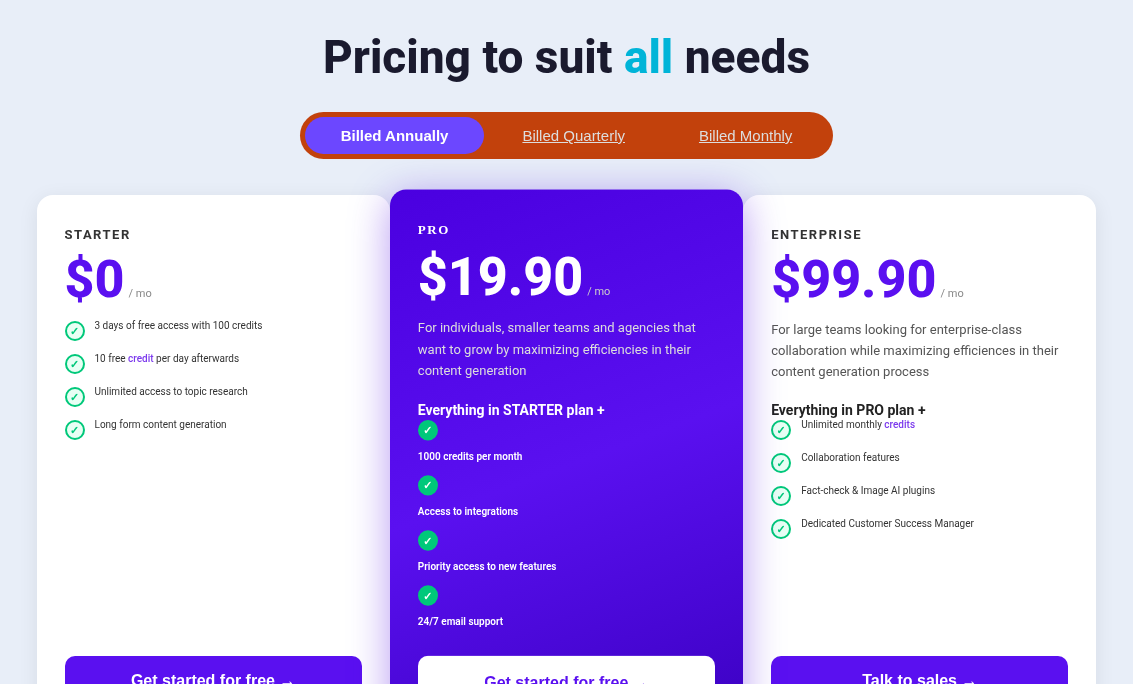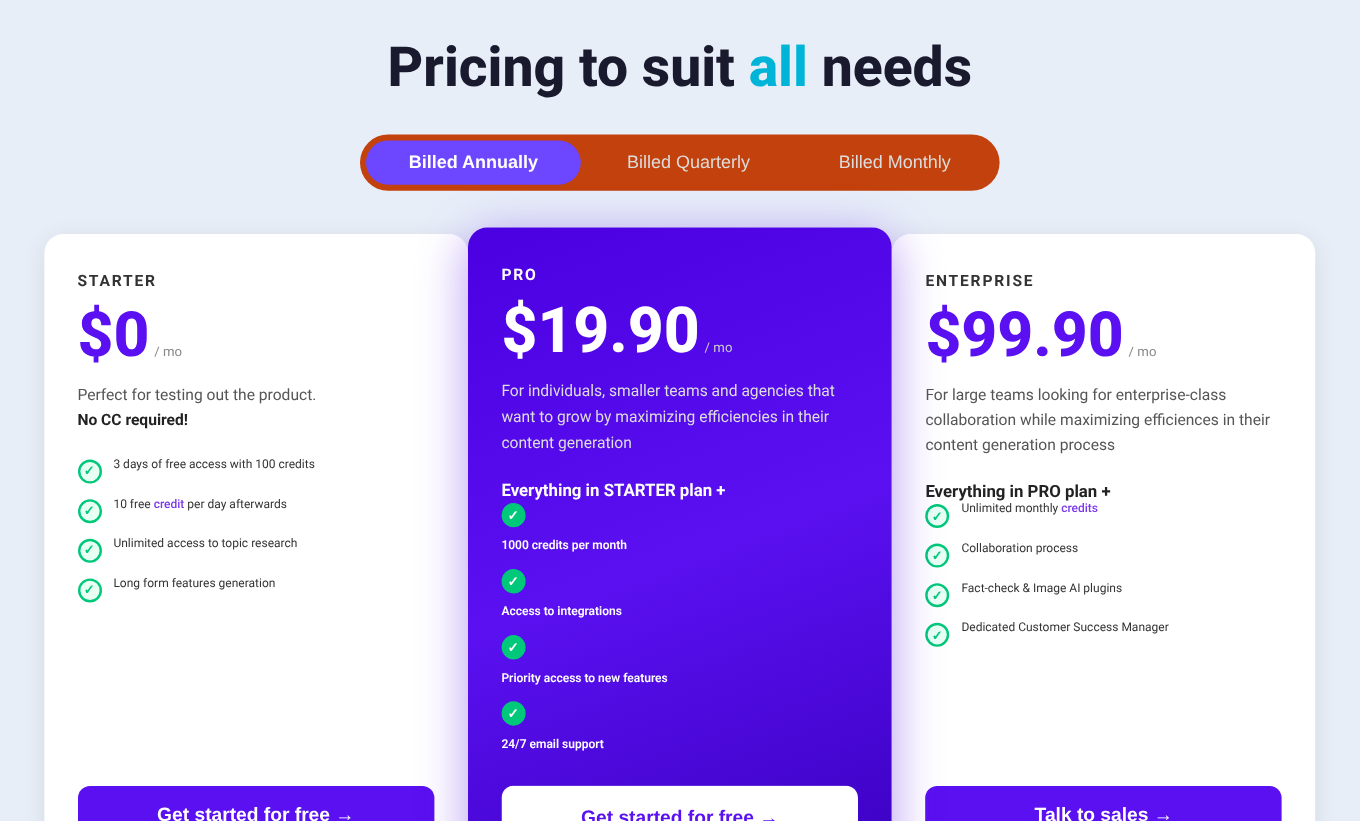--- a/index.html
+++ b/index.html
@@ -43,20 +43,21 @@
       background: transparent;
       transition: background 0.2s, color 0.2s;
     }
     .billing-option.active {
       background: #6c47ff;
       color: #fff;
       font-weight: 600;
     }
     .billing-option:not(.active) {
       color: #ddd;
+      text-decoration: underline;
     }
 
     .cards-container {
       display: flex;
       align-items: stretch;
       width: 100%;
       max-width: 1060px;
     }
 
     .card {
@@ -78,20 +79,21 @@
     .plan-name {
       font-size: 13px;
       font-weight: 700;
       letter-spacing: 1.5px;
       text-transform: uppercase;
       color: #333;
       margin-bottom: 12px;
     }
     .card.pro .plan-name {
       color: #fff;
+      font-family: Liberation Serif, serif;
     }
 
     .price-row {
       display: flex;
       align-items: baseline;
       margin-bottom: 14px;
     }
     .price-amount {
       font-size: 52px;
       font-weight: 800;
@@ -229,40 +231,36 @@
 </div>
 
 <div class="cards-container">
 
   <div class="card">
     <div class="plan-name">STARTER</div>
     <div class="price-row">
       <span class="price-amount">$0</span>
       <span class="price-period">/ mo</span>
     </div>
-    <p class="plan-description">
-      <span>Perfect for testing out the product.</span><br>
-      <strong>No CC required!</strong>
-    </p>
     <ul class="feature-list">
       <li class="feature-item">
         <span class="check-icon"></span>
         <span class="feature-text">3 days of free access with 100 credits</span>
       </li>
       <li class="feature-item">
         <span class="check-icon"></span>
         <span class="feature-text">10 free <span class="credit-link">credit</span> per day afterwards</span>
       </li>
       <li class="feature-item">
         <span class="check-icon"></span>
         <span class="feature-text">Unlimited access to topic research</span>
       </li>
       <li class="feature-item">
         <span class="check-icon"></span>
-        <span class="feature-text">Long form features generation</span>
+        <span class="feature-text">Long form content generation</span>
       </li>
     </ul>
     <button class="cta-button starter">Get started for free →</button>
   </div>
 
   <div class="card pro">
     <div class="plan-name">PRO</div>
     <div class="price-row">
       <span class="price-amount">$19.90</span>
       <span class="price-period">/ mo</span>
@@ -302,21 +300,21 @@
     <div class="features-header">
       <span>Everything in PRO plan +</span>
     </div>
     <ul class="feature-list">
       <li class="feature-item">
         <span class="check-icon"></span>
         <span class="feature-text">Unlimited monthly <span class="credit-link">credits</span></span>
       </li>
       <li class="feature-item">
         <span class="check-icon"></span>
-        <span class="feature-text">Collaboration process</span>
+        <span class="feature-text">Collaboration features</span>
       </li>
       <li class="feature-item">
         <span class="check-icon"></span>
         <span class="feature-text">Fact-check &amp; Image AI plugins</span>
       </li>
       <li class="feature-item">
         <span class="check-icon"></span>
         <span class="feature-text">Dedicated Customer Success Manager</span>
       </li>
     </ul>

